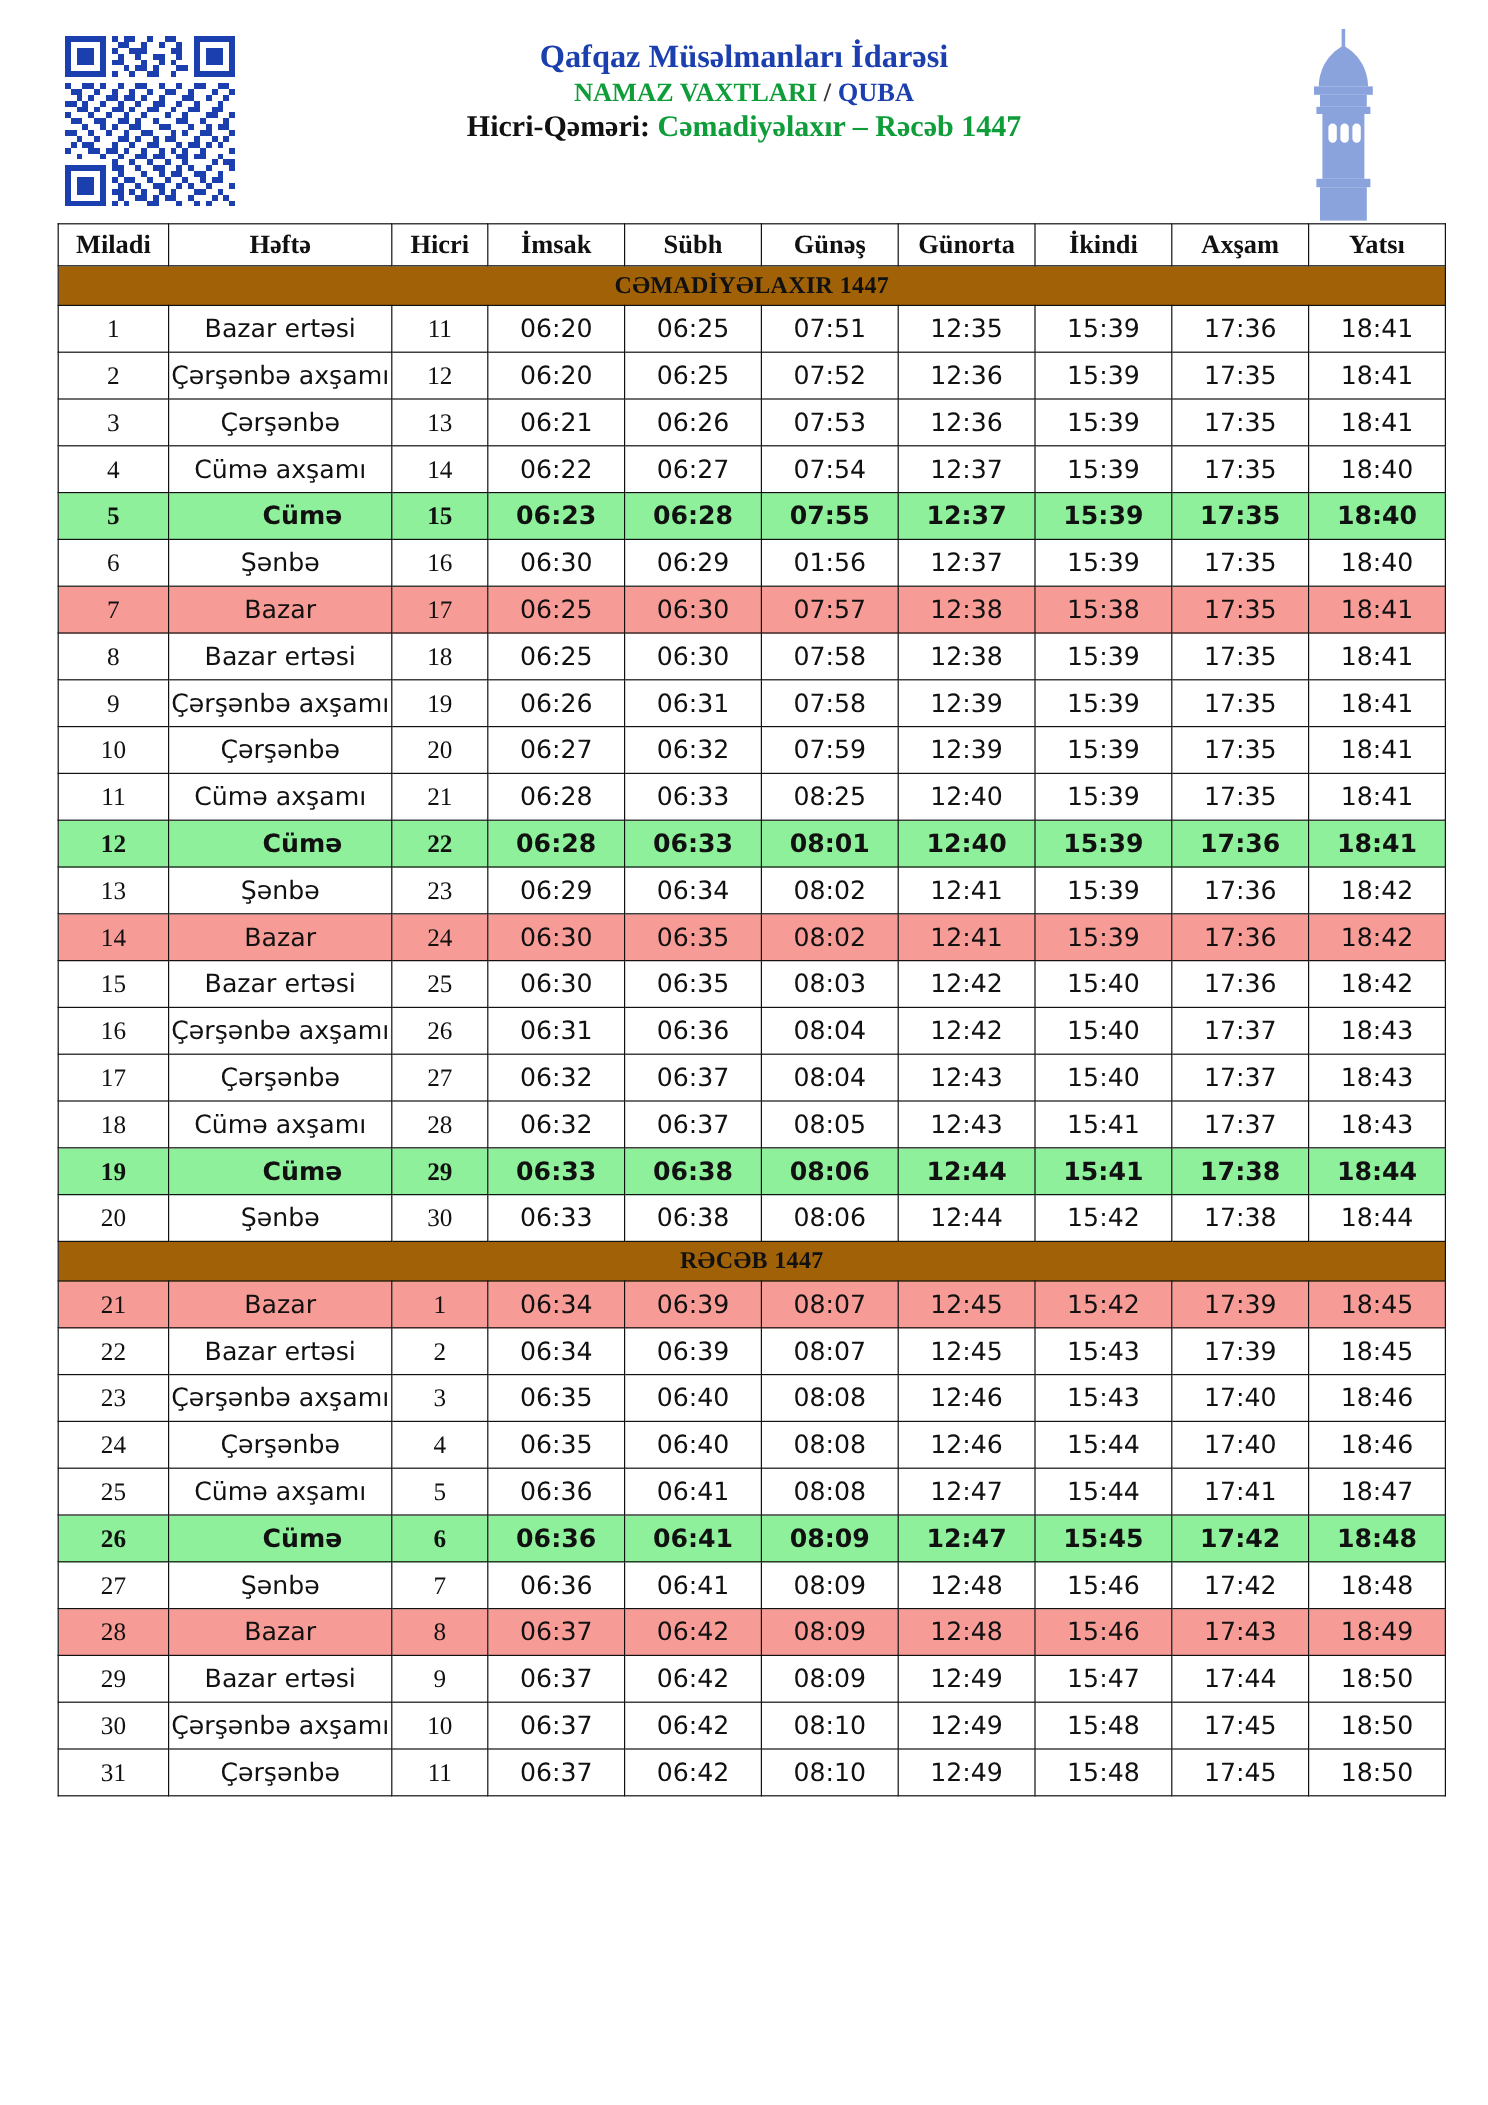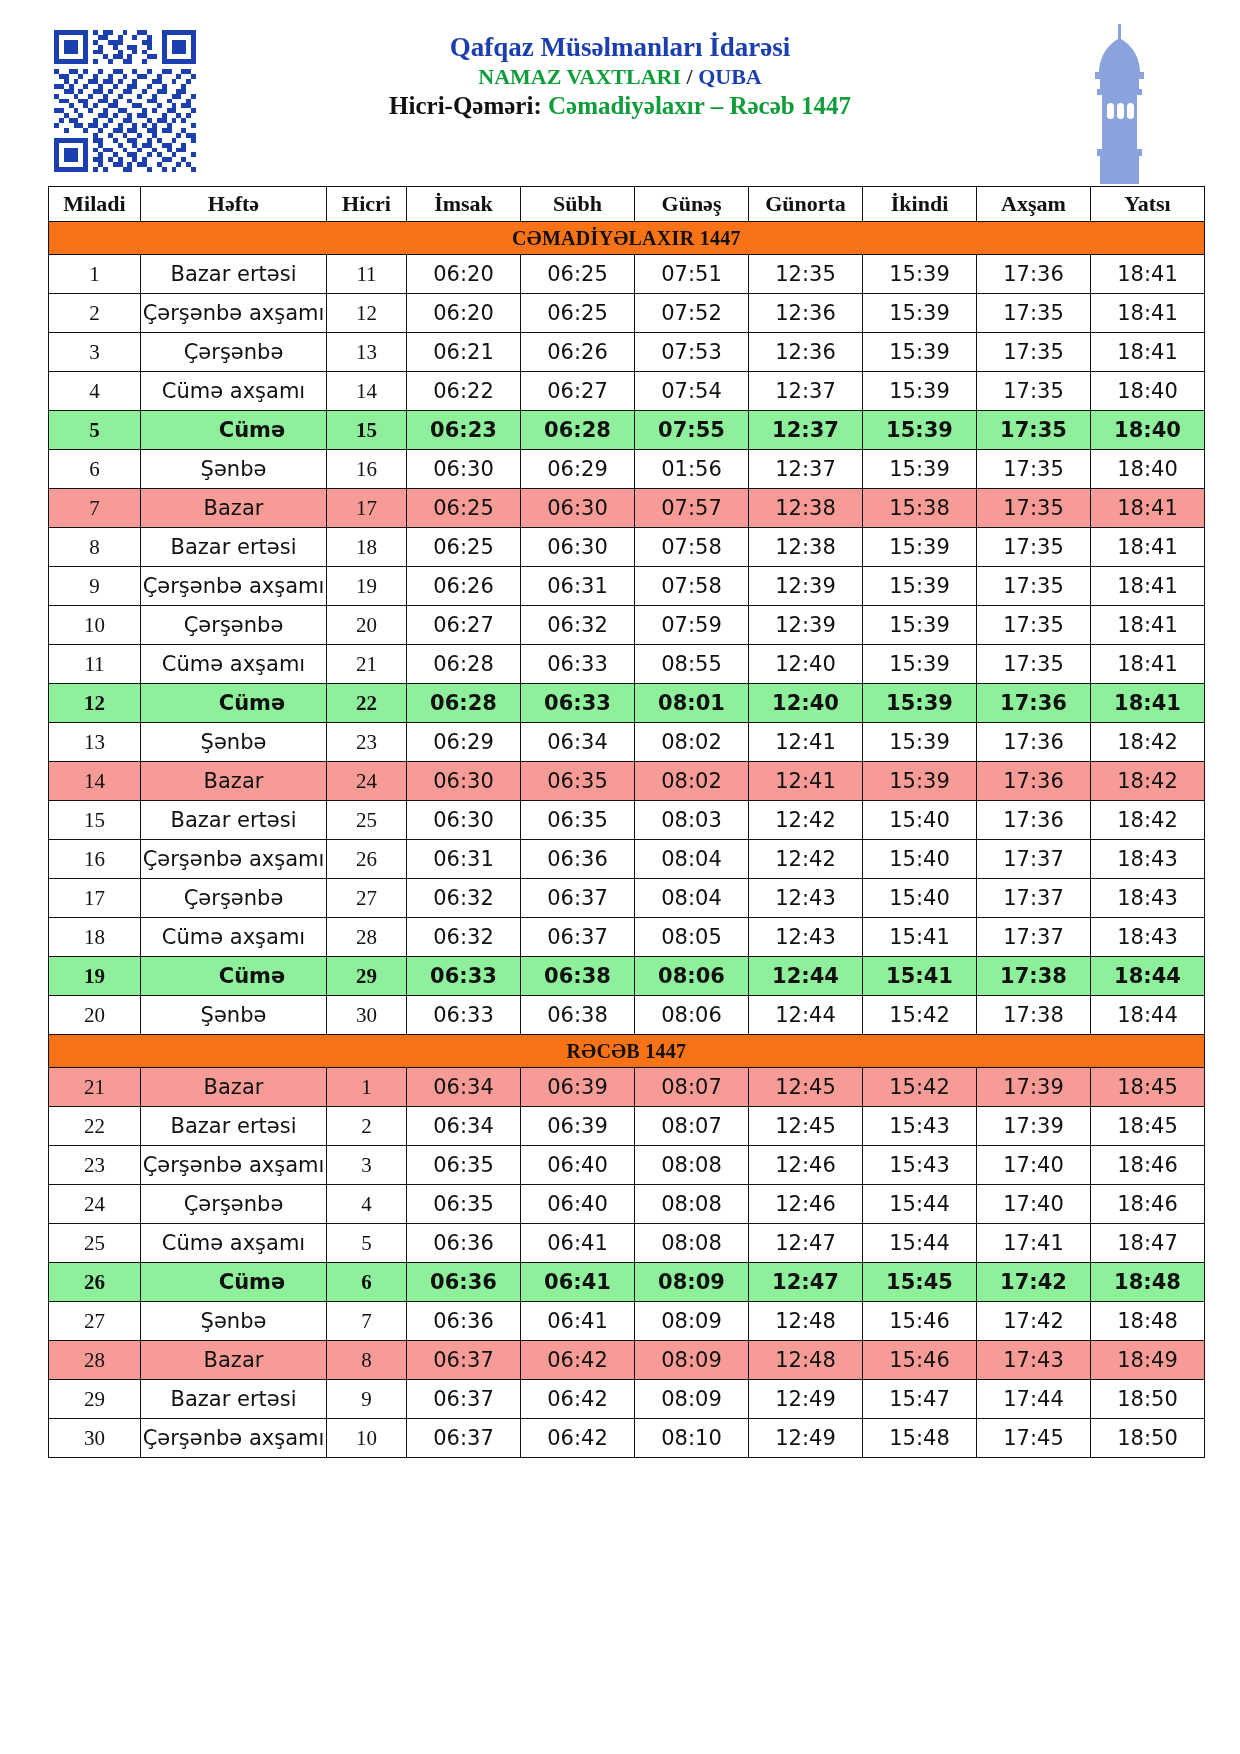--- a/index.html
+++ b/index.html
@@ -109,21 +109,21 @@
   }
   tr.friday td {
     background: #8ef09a;
     font-weight: bold;
   }
   tr.friday td.hefte { font-weight: bold; padding-left: 37px; }
   tr.sunday td {
     background: #f79b96;
   }
   tr.month-band td {
-    background: #f97316;
+    background: #a16207;
     font-weight: bold;
     font-size: 20px;
     letter-spacing: 0.3px;
     height: 32px;
   }
 
   
   .footer {
     text-align: right;
     padding-right: 8px;
@@ -539,21 +539,21 @@
           <td class="time">15:39</td>
           <td class="time">17:35</td>
           <td class="time">18:41</td>
         </tr>
         <tr class="">
           <td class="day">11</td>
           <td class="hefte">Cümə axşamı</td>
           <td class="hicri">21</td>
           <td class="time">06:28</td>
           <td class="time">06:33</td>
-          <td class="time">08:55</td>
+          <td class="time">08:25</td>
           <td class="time">12:40</td>
           <td class="time">15:39</td>
           <td class="time">17:35</td>
           <td class="time">18:41</td>
         </tr>
         <tr class="friday">
           <td class="day">12</td>
           <td class="hefte">Cümə</td>
           <td class="hicri">22</td>
           <td class="time">06:28</td>
@@ -776,16 +776,28 @@
           <td class="hefte">Çərşənbə axşamı</td>
           <td class="hicri">10</td>
           <td class="time">06:37</td>
           <td class="time">06:42</td>
           <td class="time">08:10</td>
           <td class="time">12:49</td>
           <td class="time">15:48</td>
           <td class="time">17:45</td>
           <td class="time">18:50</td>
         </tr>
+        <tr class="">
+          <td class="day">31</td>
+          <td class="hefte">Çərşənbə</td>
+          <td class="hicri">11</td>
+          <td class="time">06:37</td>
+          <td class="time">06:42</td>
+          <td class="time">08:10</td>
+          <td class="time">12:49</td>
+          <td class="time">15:48</td>
+          <td class="time">17:45</td>
+          <td class="time">18:50</td>
+        </tr>
       </tbody>
   </table>
 
 </div>
 
 </body></html>

